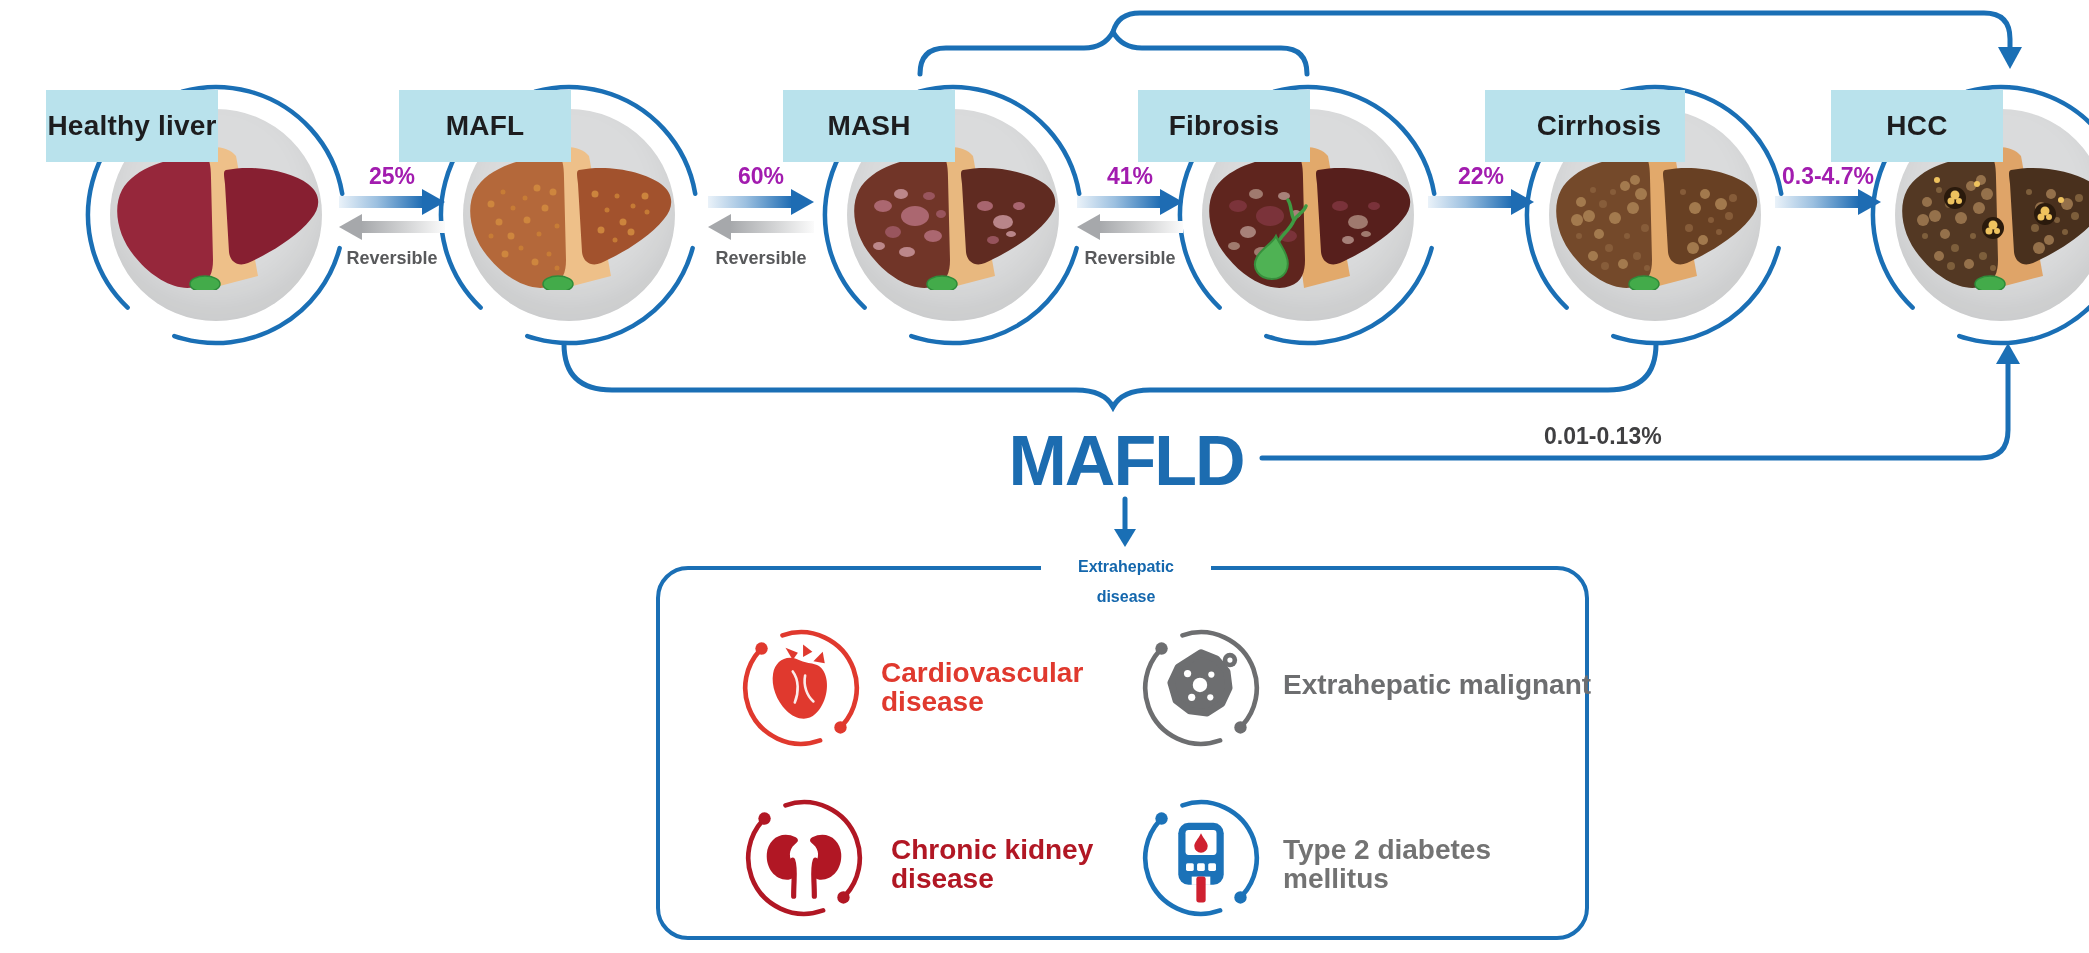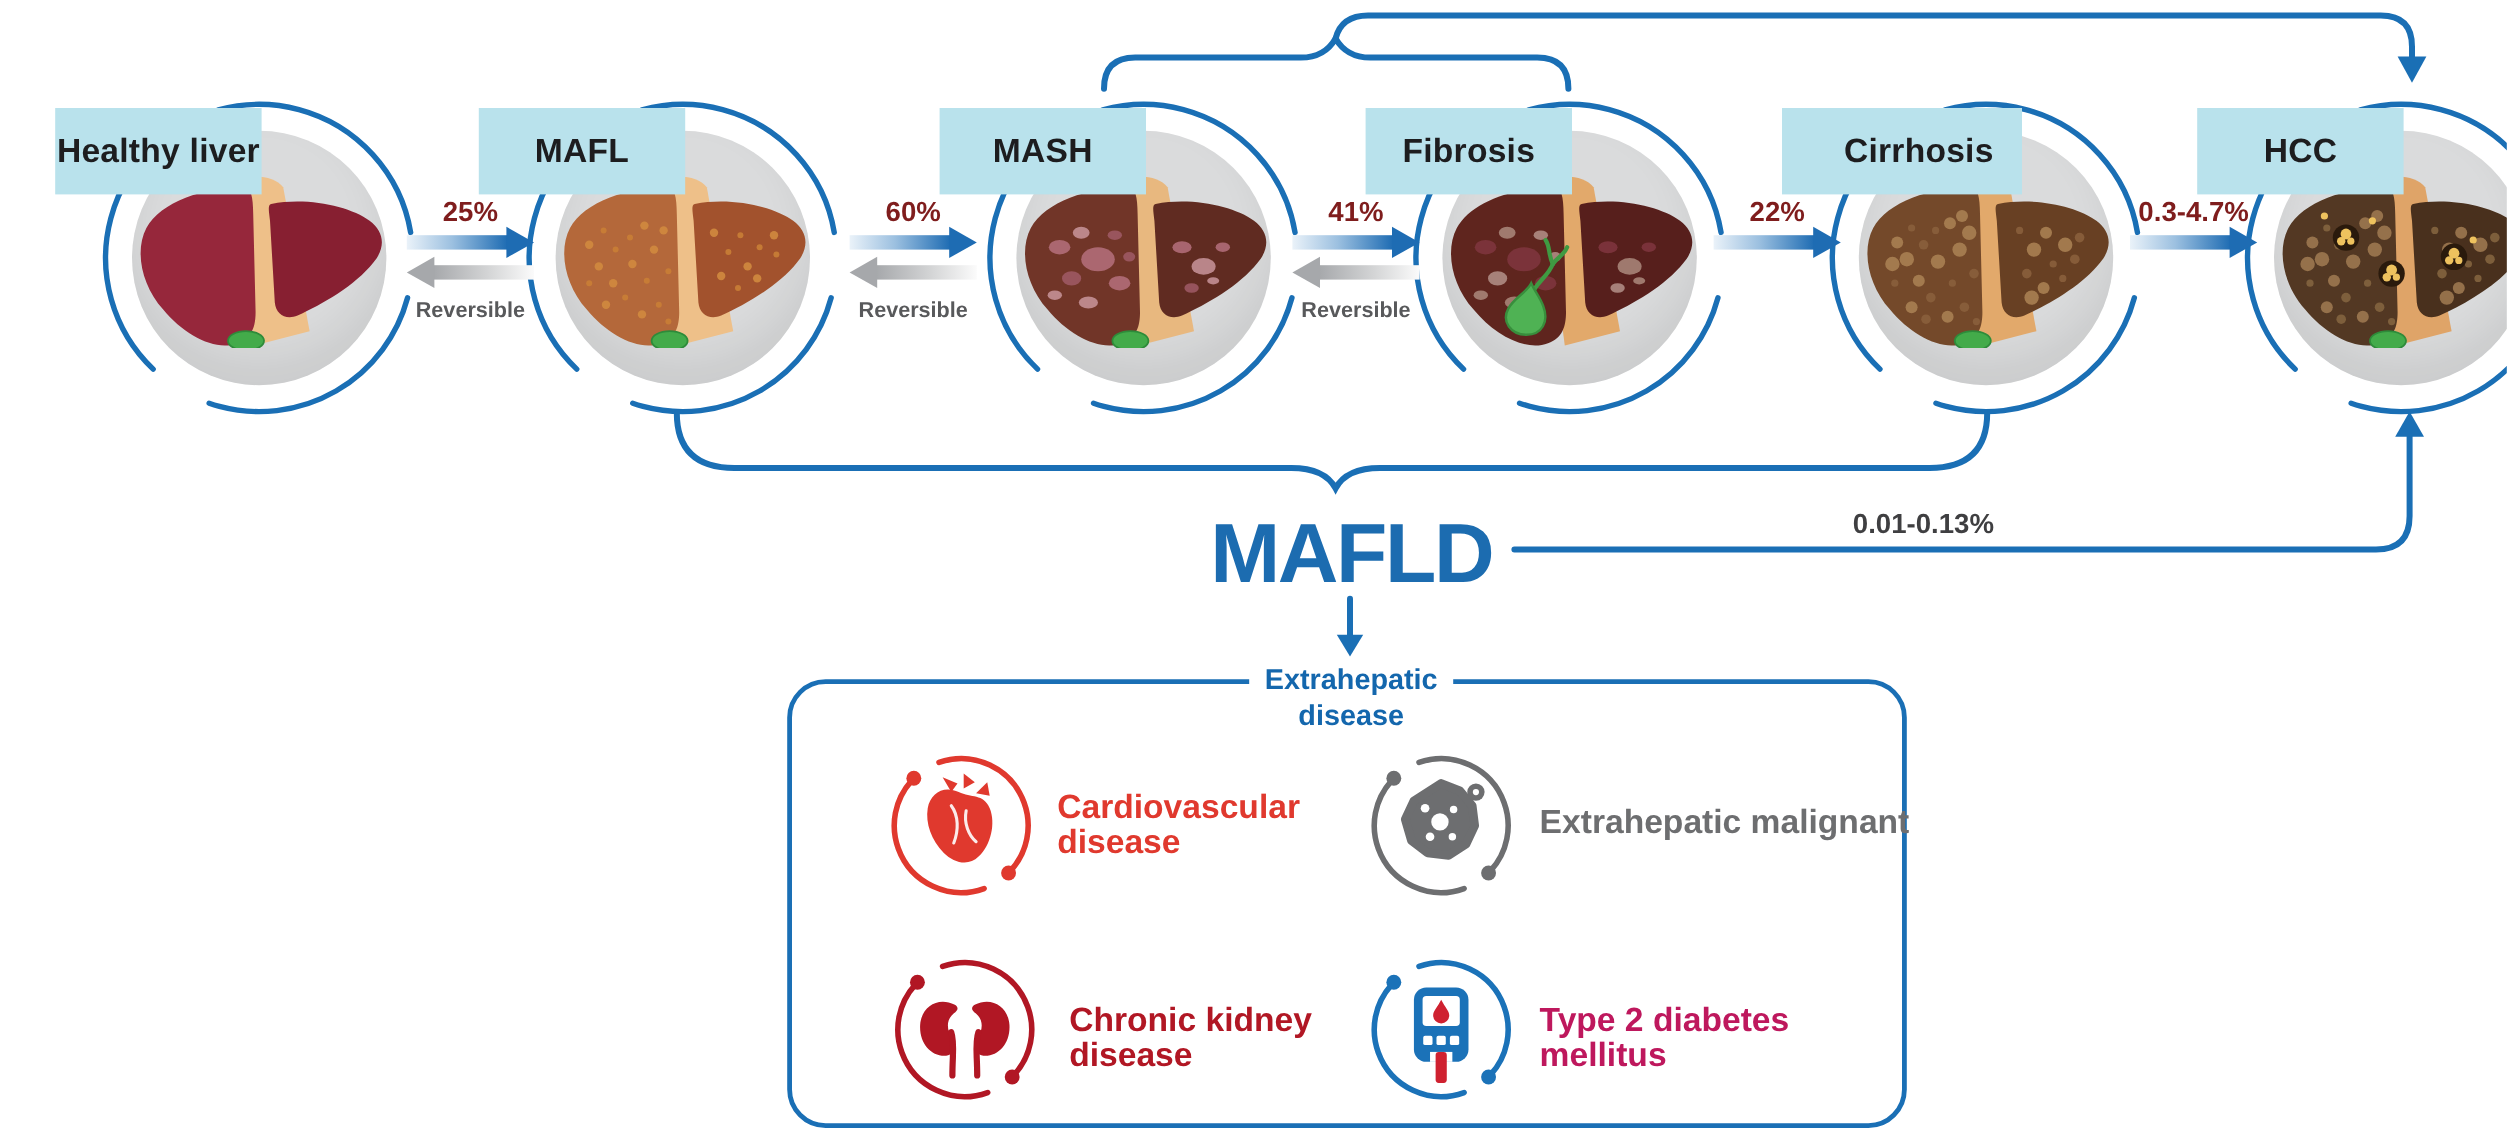--- a/index.html
+++ b/index.html
@@ -6,35 +6,35 @@
   body{font-family:"Liberation Sans", sans-serif;}
   #canvas{position:relative;width:2089px;height:953px;background:#ffffff;overflow:hidden;margin-left:36px;}
   .abs{position:absolute;}
   
   .gray-circle{width:212px;height:212px;border-radius:50%;background:#dadbdc;
     box-shadow:inset 0 -22px 34px rgba(0,0,0,0.07);}
   .arc-svg{pointer-events:none;}
   .stage-label{height:72px;background:#b9e2ec;display:flex;align-items:center;justify-content:center;
     font-weight:bold;font-size:28px;color:#1d1d1f;letter-spacing:0.2px;}
   
-  .pct{width:140px;text-align:center;font-size:23px;font-weight:bold;color:#7f1d1d;}
+  .pct{width:140px;text-align:center;font-size:23px;font-weight:bold;color:#a21caf;}
   .rev{width:150px;text-align:center;font-size:18px;font-weight:bold;color:#58595b;}
   .arrow{width:106px;height:26px;}
   .arrow .body{position:absolute;top:7px;height:12px;width:84px;}
   .arrow .head{position:absolute;top:0;width:0;height:0;border-top:13px solid transparent;border-bottom:13px solid transparent;}
   .arrow-blue .body{left:0;background:linear-gradient(to right,#eaf2f9 0%,#9cc0e0 45%,#1e6cb3 100%);}
   .arrow-blue .head{right:0;border-left:23px solid #1e6cb3;}
   .arrow-gray .body{left:22px;background:linear-gradient(to left,#fbfbfb 0%,#d4d5d6 45%,#a6a8ab 100%);}
   .arrow-gray .head{left:0;border-right:23px solid #a6a8ab;}
   
   .mafld{width:260px;text-align:center;font-size:70px;font-weight:bold;color:#1c6cb0;letter-spacing:-2px;line-height:66px;}
   .hccpct{width:180px;font-size:23px;font-weight:bold;color:#3f3f41;}
   
   .ehbox{width:933px;height:374px;border:4px solid #1a6fb5;border-radius:32px;box-sizing:border-box;}
-  .ehtitle{width:170px;background:#ffffff;text-align:center;font-weight:bold;font-size:24px;
+  .ehtitle{width:170px;background:#ffffff;text-align:center;font-weight:bold;font-size:16px;
     line-height:30px;color:#1467ad;}
   .item-text{font-size:28px;font-weight:bold;line-height:29px;}
   .icon-svg{display:block;}
 </style>
 </head>
 <body>
 
 <div id="canvas">
 
   <svg class="abs" style="left:0;top:0;" width="2089" height="953" viewBox="0 0 2089 953">
@@ -425,18 +425,18 @@
     <div>Cardiovascular</div>
     <div>disease</div>
   </div>
   <div class="abs item-text" style="left: 1247px; top: 670px; color: rgb(109, 110, 112);">
     <div>Extrahepatic malignant</div>
   </div>
   <div class="abs item-text" style="left: 855px; top: 835px; color: rgb(177, 23, 36);">
     <div>Chronic kidney</div>
     <div>disease</div>
   </div>
-  <div class="abs item-text" style="left: 1247px; top: 835px; color: #be185d;">
+  <div class="abs item-text" style="left: 1247px; top: 835px; color: #737373;">
     <div>Type 2 diabetes</div>
     <div>mellitus</div>
   </div>
 
 </div>
 
 </body></html>

